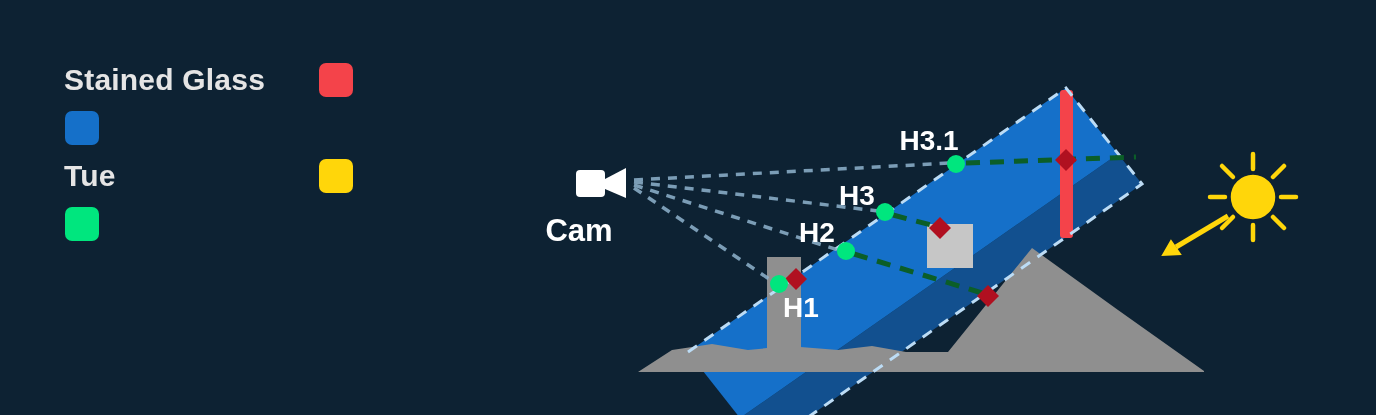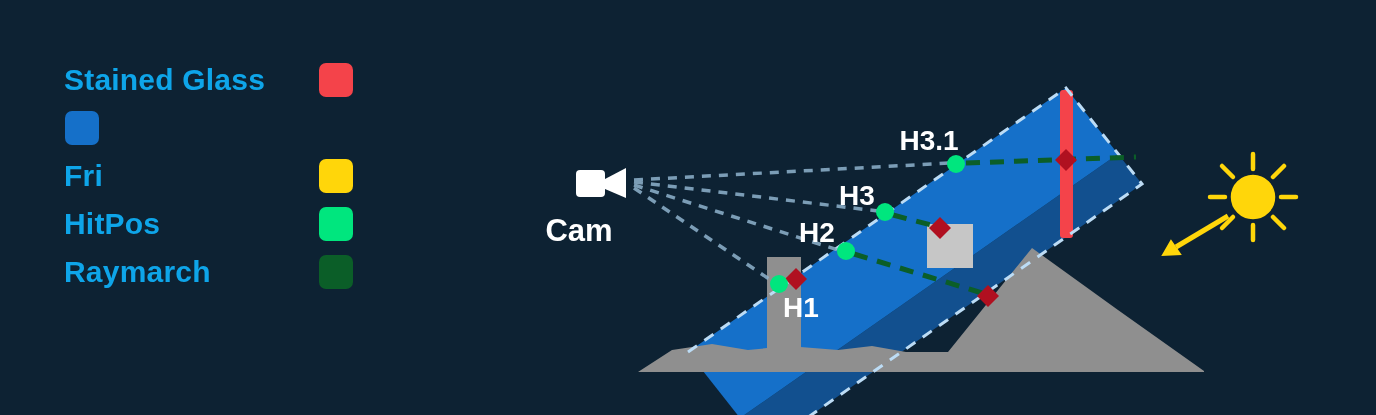--- a/index.html
+++ b/index.html
@@ -10,21 +10,21 @@
     height: 415px;
     background: #0d2233;
     overflow: hidden;
     font-family: "Liberation Sans", sans-serif;
   }
   svg.diagram { position: absolute; left: 0; top: 0; display: block; }
   .legend { position: absolute; left: 64px; top: 56px; }
   .legend-row { display: flex; align-items: center; height: 48px; }
   .legend-label {
     width: 254px;
-    color: #0ea5e9;
+    color: #e5e5e5;
     font-size: 30px;
     font-weight: 700;
     letter-spacing: 0.2px;
     white-space: nowrap;
   }
   .swatch { display: block; flex: 0 0 auto; }
   text {
     font-family: "Liberation Sans", sans-serif;
     font-weight: 700;
     fill: #ffffff;
@@ -115,32 +115,25 @@
       <svg class="swatch" width="36" height="36">
         <rect x="1" y="1" width="34" height="34" rx="7" fill="#f4434a"></rect>
       </svg>
     </div>
     <div class="legend-row">
       <svg class="swatch" width="36" height="36">
         <rect x="1" y="1" width="34" height="34" rx="7" fill="#1570c9"></rect>
       </svg>
     </div>
     <div class="legend-row">
-      <span class="legend-label">Fri</span>
+      <span class="legend-label">Tue</span>
       <svg class="swatch" width="36" height="36">
         <rect x="1" y="1" width="34" height="34" rx="7" fill="#ffd60a"></rect>
       </svg>
     </div>
     <div class="legend-row">
-      <span class="legend-label">HitPos</span>
       <svg class="swatch" width="36" height="36">
         <rect x="1" y="1" width="34" height="34" rx="7" fill="#00e67e"></rect>
-      </svg>
-    </div>
-    <div class="legend-row">
-      <span class="legend-label">Raymarch</span>
-      <svg class="swatch" width="36" height="36">
-        <rect x="1" y="1" width="34" height="34" rx="7" fill="#0b5e28"></rect>
       </svg>
     </div>
   </div>
 
 </div>
 
 </body></html>

